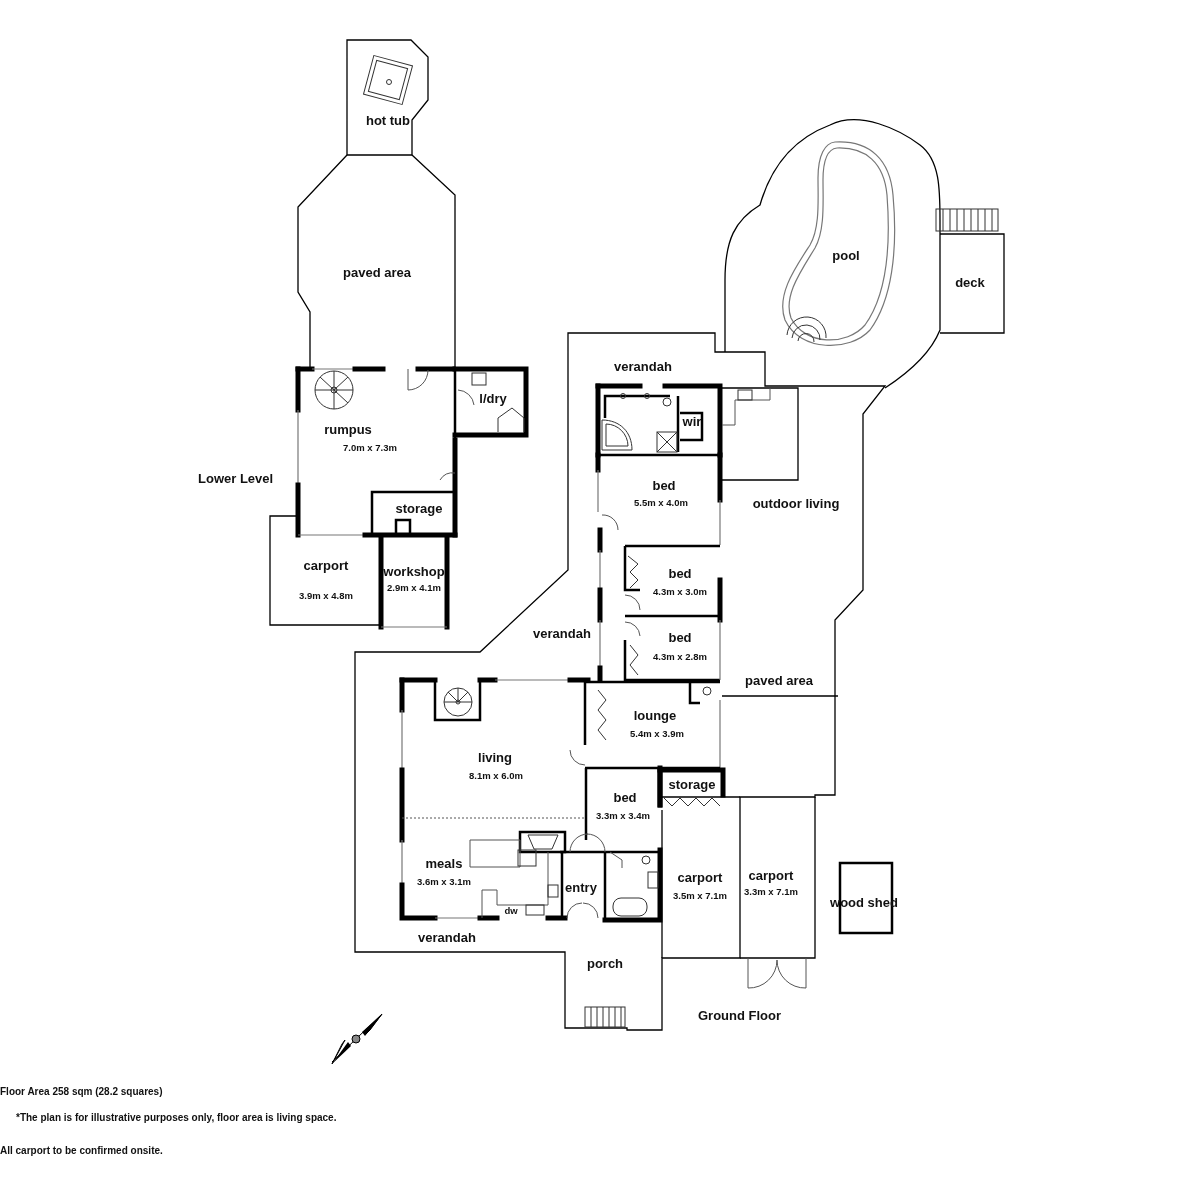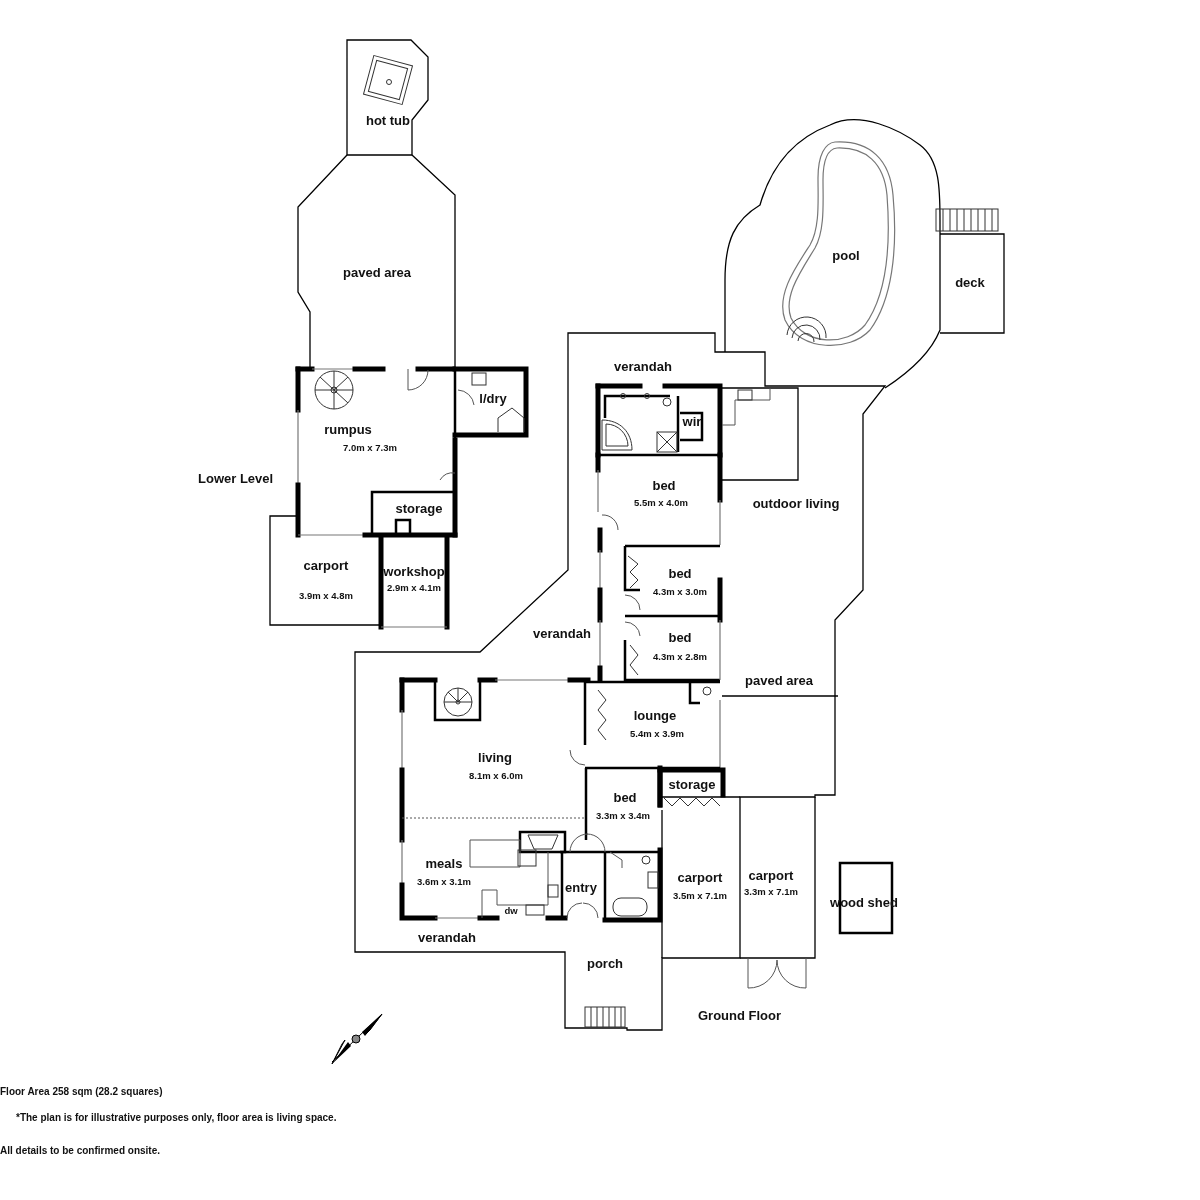--- a/index.html
+++ b/index.html
@@ -289,13 +289,13 @@
     <path d="M382,1014 L366,1034 L370,1030 Z" fill="#000" stroke="#000" stroke-width="1"></path>
     <path d="M382,1014 L365,1036 L362,1032 Z" fill="#000"></path>
     <path d="M332,1064 L348,1042 L351,1046 Z" fill="#000"></path>
     <path d="M332,1064 L345,1040 L342,1044 Z" fill="none" stroke="#000"></path>
     <circle cx="356" cy="1039" r="4" fill="#888" stroke="#000"></circle>
   </g>
 </svg>
 
 <div class="foot" style="top:1086px;">Floor Area 258 sqm (28.2 squares)</div>
 <div class="foot" style="top:1112px; padding-left:16px;">*The plan is for illustrative purposes only, floor area is living space.</div>
-<div class="foot" style="top:1145px;">All details to be confirmed onsite.</div>
+<div class="foot" style="top:1145px;">All carport to be confirmed onsite.</div>
 
 </body></html>

